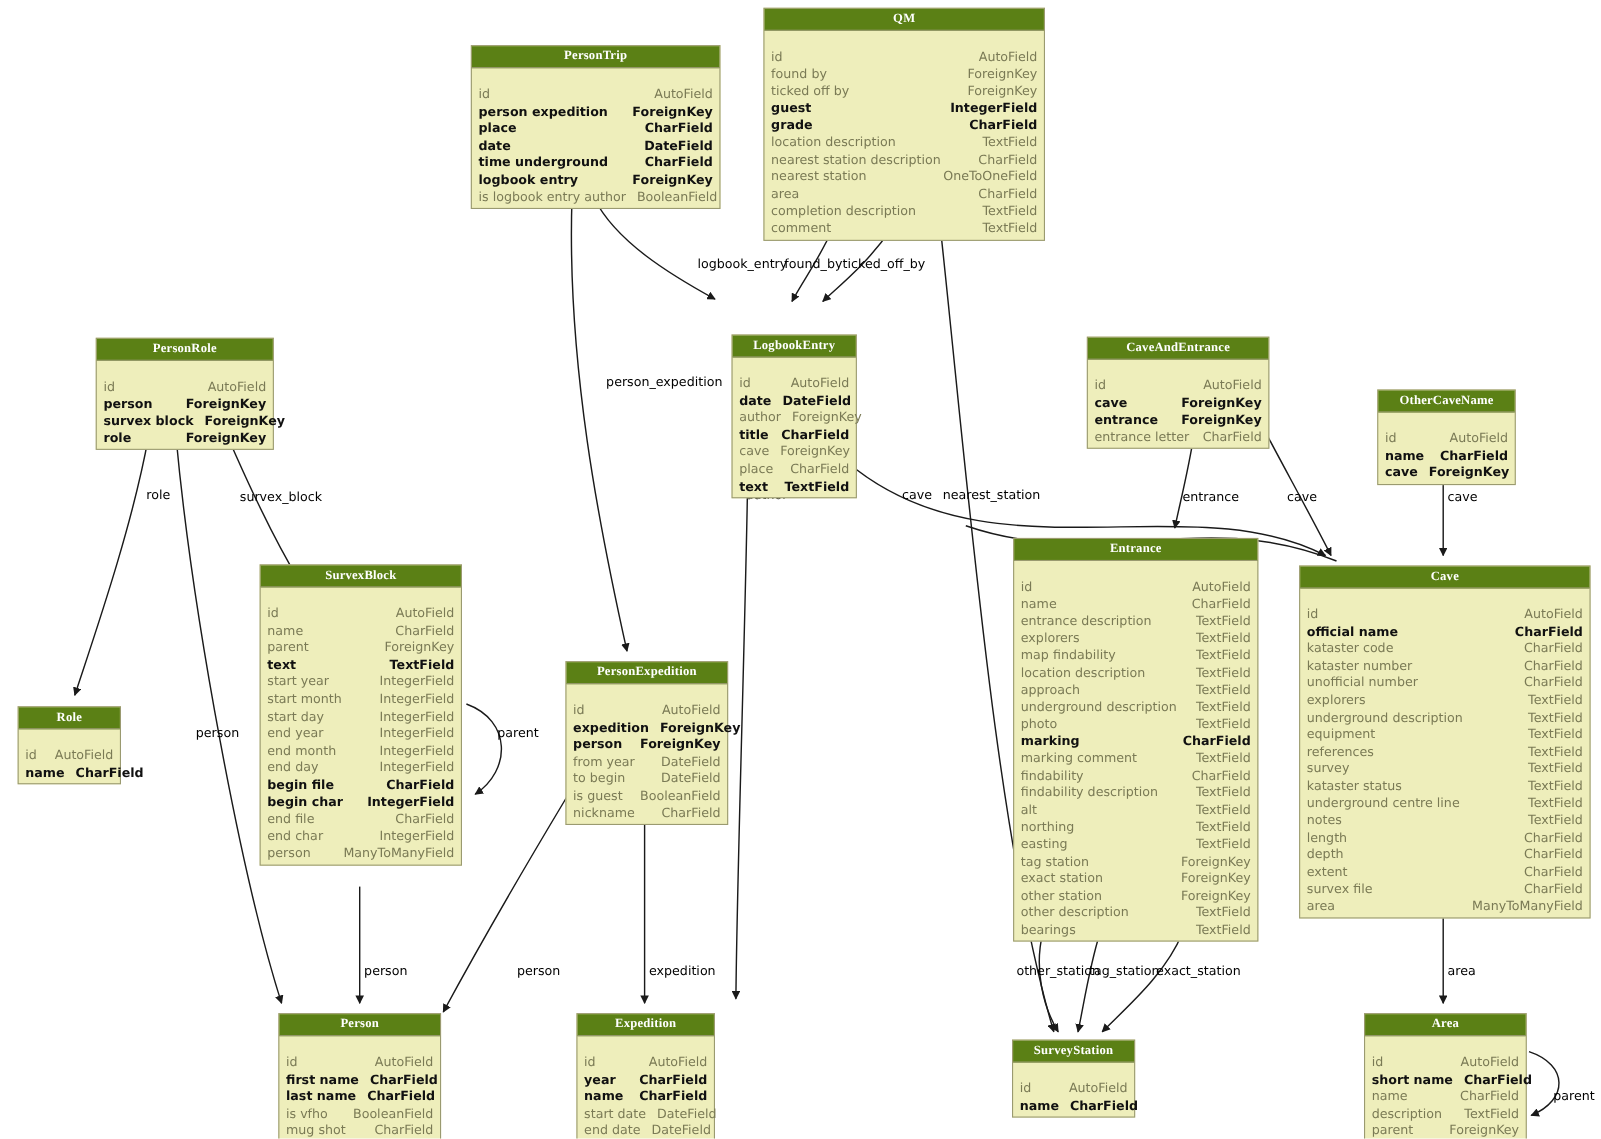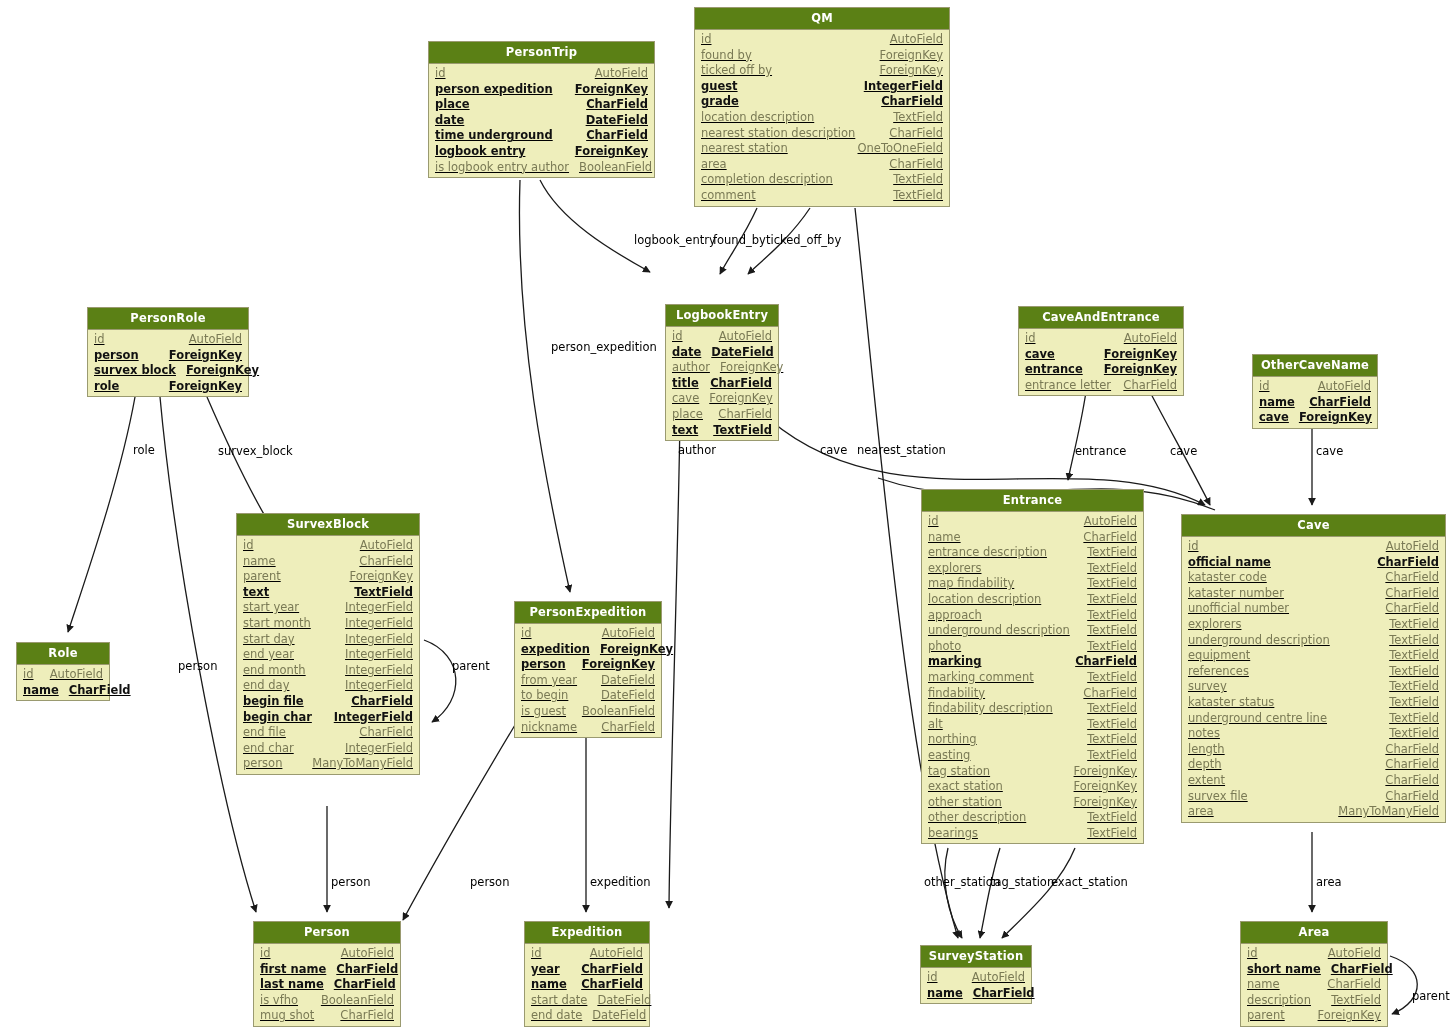--- a/index.html
+++ b/index.html
@@ -24,22 +24,23 @@
   }
   .table .thead{
     background:#5b8015;
     color:#ffffff;
     font-weight:bold;
     text-align:center;
     font-size:11.5px;
     padding:3px 6px 4px 6px;
     letter-spacing:.2px;
     border-bottom:1px solid #9a9a70;
+    font-family:Liberation Serif, serif;
   }
-  .table .tbody{padding:2px 0 2px 0;text-decoration:underline;}
+  .table .tbody{padding:16px 0 2px 0;}
   .row{
     display:flex;
     line-height:15.6px;
     padding:0 6px;
     white-space:nowrap;
   }
   .fname{flex:0 0 auto;color:#7a7a55;}
   .ftype{margin-left:auto;padding-left:10px;color:#7a7a55;}
   .row.req .fname,.row.req .ftype{color:#111111;font-weight:bold;}
   
@@ -234,21 +235,21 @@
           <div class="row req">
             <span class="fname">survex block</span>
             <span class="ftype">ForeignKey</span>
           </div>
           <div class="row req">
             <span class="fname">role</span>
             <span class="ftype">ForeignKey</span>
           </div>
         </div>
       </div>
-      <div class="table" style="left: 1018px; top: 306px; width: 164px;">
+      <div class="table" style="left: 988px; top: 306px; width: 164px;">
         <div class="thead">CaveAndEntrance</div>
         <div class="tbody">
           <div class="row">
             <span class="fname">id</span>
             <span class="ftype">AutoField</span>
           </div>
           <div class="row req">
             <span class="fname">cave</span>
             <span class="ftype">ForeignKey</span>
           </div>

